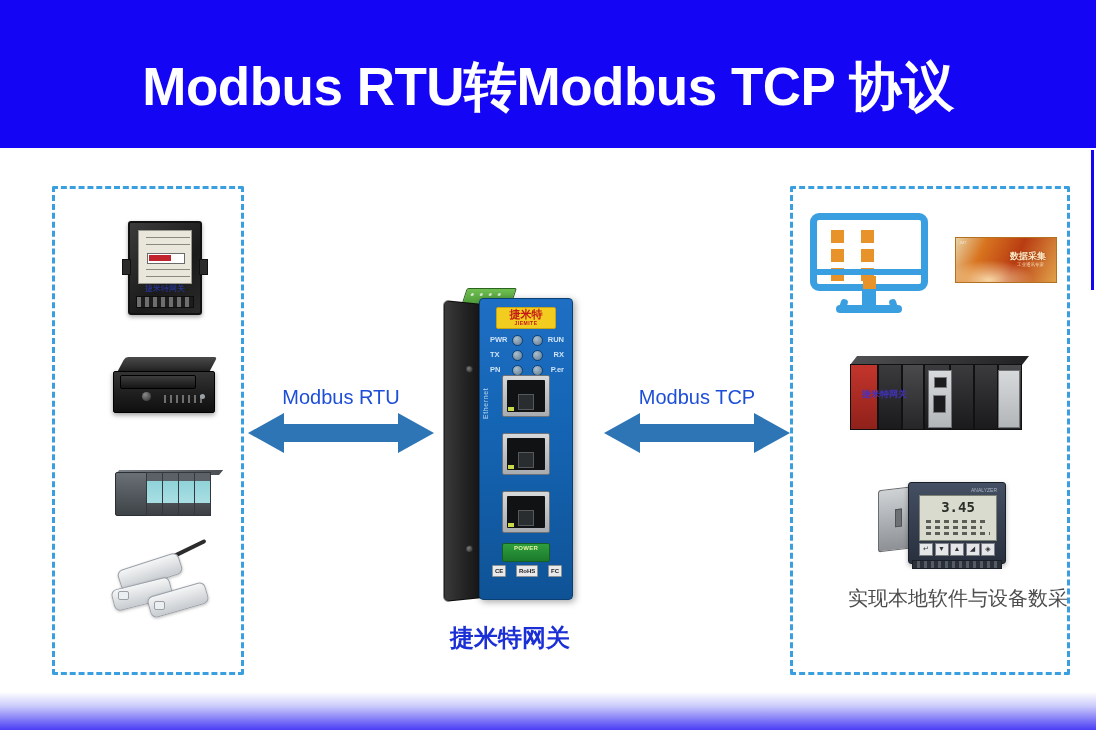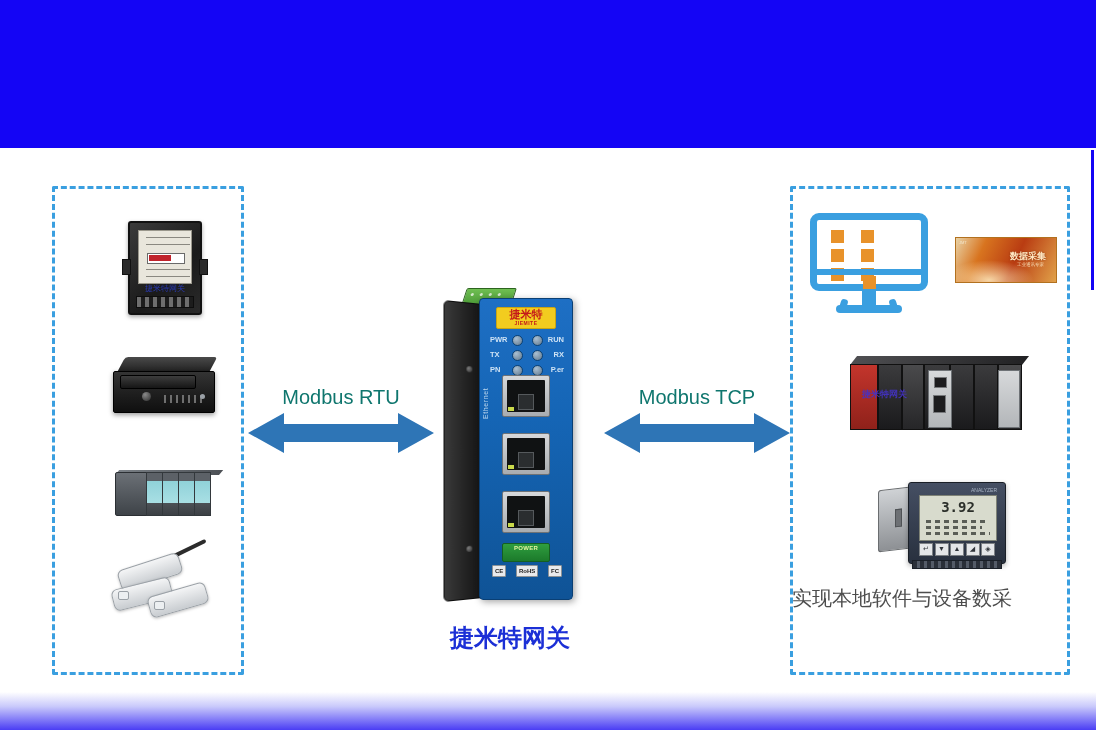--- a/index.html
+++ b/index.html
@@ -73,21 +73,21 @@
     color: #1a5fc8;
     font-size: 25px;
     font-weight: bold;
     line-height: 34px;
     text-align: center;
   }
   .panel-caption {
     position: absolute;
     left: 792px; top: 585px;
     width: 276px;
-    text-align: left;
+    text-align: right;
     color: #4d4d4d;
     font-size: 20px;
     line-height: 26px;
   }
 
   
   .dev { position: absolute; }
 
   
   .meter {
@@ -325,21 +325,21 @@
     position: absolute; left: 380px; top: 622px; width: 260px;
     text-align: center; color: #1b2fd6;
     font-size: 24px; font-weight: bold;
   }
 
   
   .arrow-group { position: absolute; }
   .arrow-group.left  { left: 248px; top: 384px; width: 186px; }
   .arrow-group.right { left: 604px; top: 384px; width: 186px; }
   .arrow-top-label {
-    text-align: center; color: #0f766e; font-size: 20px; line-height: 26px;
+    text-align: center; color: #1d4ed8; font-size: 20px; line-height: 26px;
     white-space: nowrap;
   }
   .arrow-bot-label {
     text-align: center; color: #3a3a3a; font-size: 20px; line-height: 26px;
     margin-top: 4px; white-space: nowrap;
   }
   .arrow-svg { display: block; }
 
   
   .monitor { left: 810px; top: 213px; width: 118px; height: 108px; }
@@ -472,20 +472,21 @@
     background: repeating-linear-gradient(to right,#2a2f38 0 4px,#545b67 4px 7px);
     border: 1px solid #1a1f27;
   }
 </style>
 </head>
 <body>
 
 <div id="stage">
 
   <div class="header-bar"></div>
+  <div class="header-title">Modbus RTU转Modbus TCP 协议</div>
   <div class="right-rule"></div>
 
   <div class="panel panel-left"></div>
 
   <div class="dev meter">
     <div class="meter-ear l"></div>
     <div class="meter-ear r"></div>
     <div class="meter-face">
       <div class="meter-line" style="top:6px"></div>
       <div class="meter-line" style="top:13px"></div>
@@ -649,21 +650,21 @@
     <div class="wm">捷米特网关</div>
   </div>
 
   <div class="dev analyzer">
     <div class="tube">
         <i></i>
       </div>
     <div class="case">
       <div class="brand">ANALYZER</div>
       <div class="lcd">
-        <div class="val">3.92</div>
+        <div class="val">3.45</div>
         <div class="ln" style="top:24px; width:62px;"></div>
         <div class="ln" style="top:30px; width:56px;"></div>
         <div class="ln" style="top:36px; width:64px;"></div>
       </div>
       <div class="keys">
         <b>↵</b>
         <b>▼</b>
         <b>▲</b>
         <b>◢</b>
         <b>◈</b>

